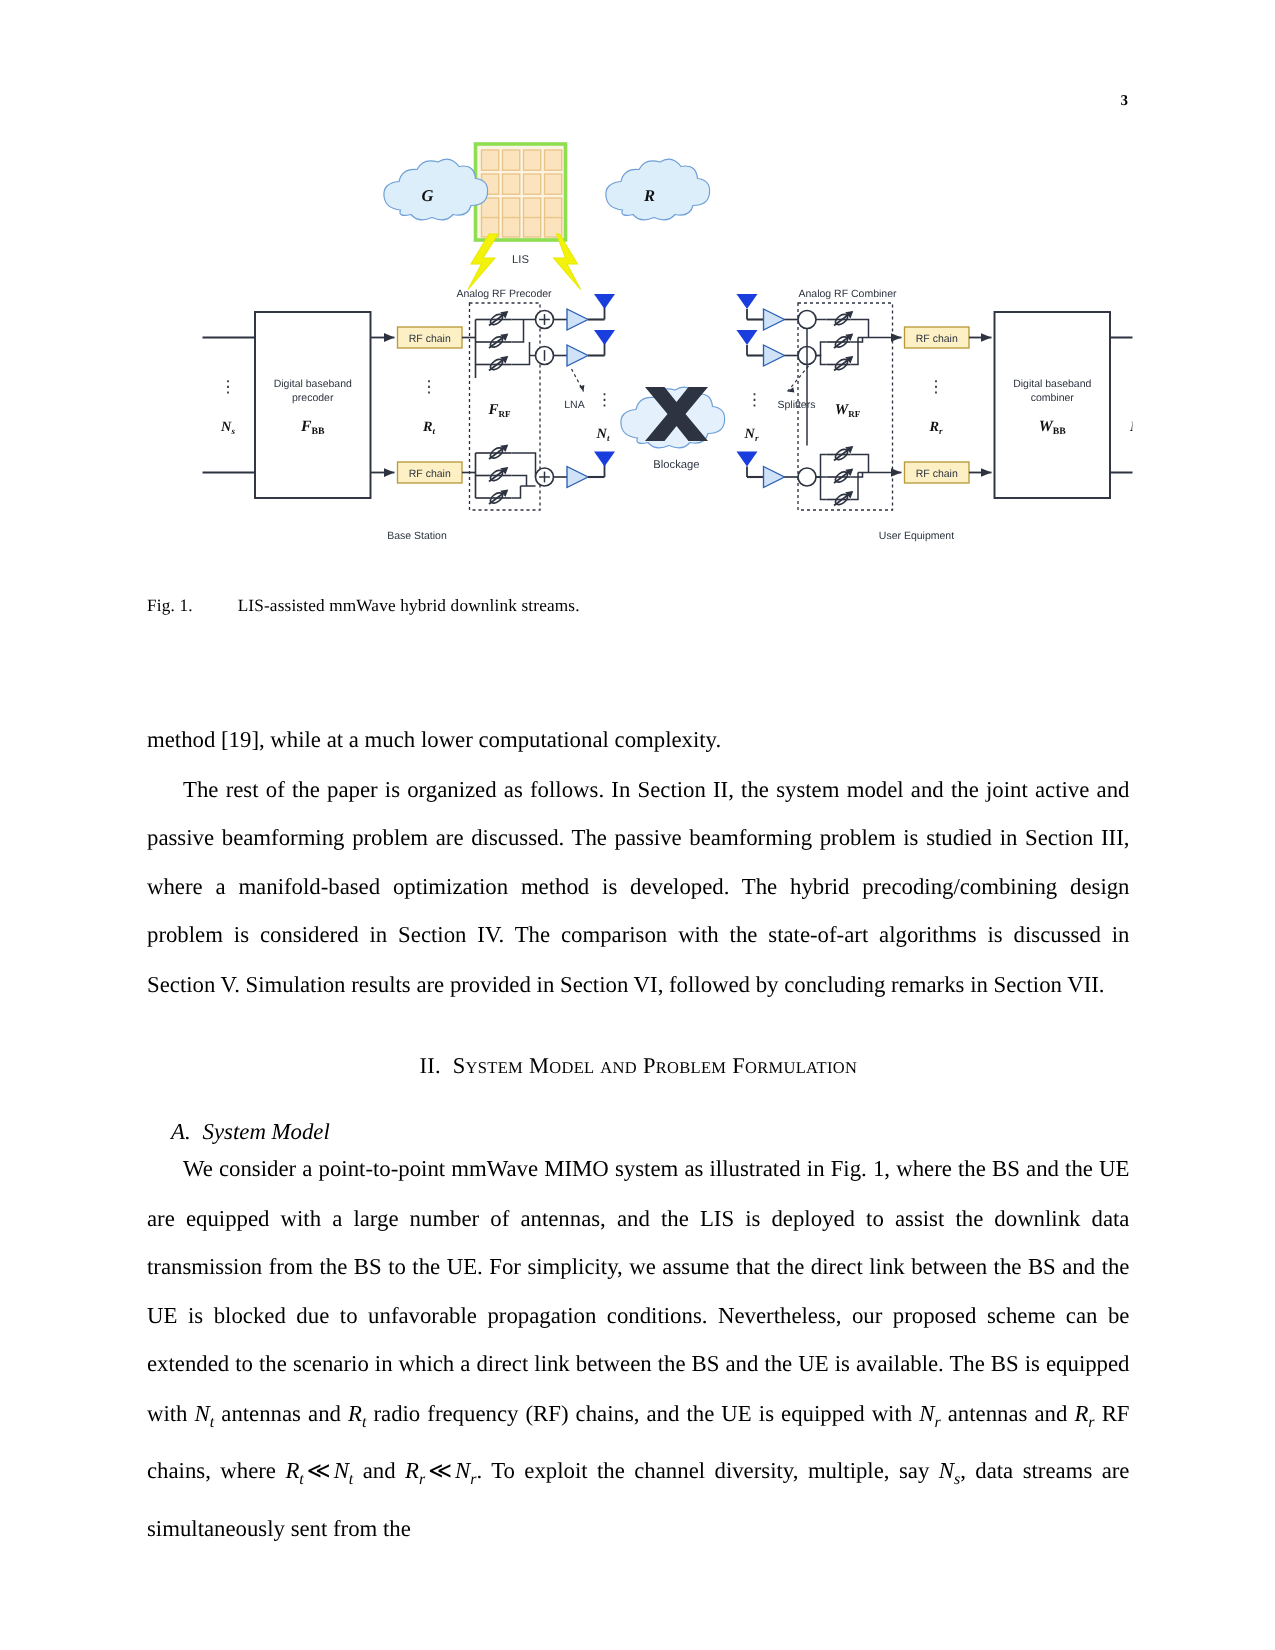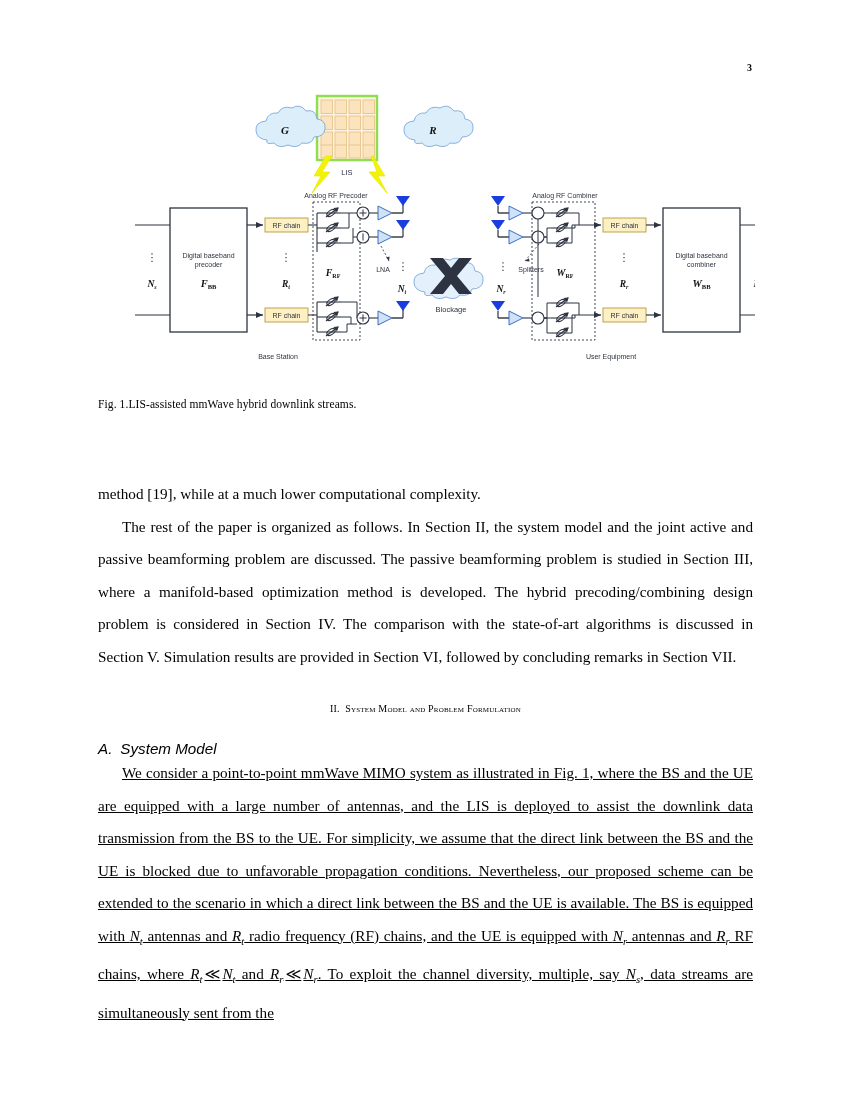--- a/index.html
+++ b/index.html
@@ -44,21 +44,21 @@
   .figure-svg { display: block; }
 
   .fig-caption {
     position: absolute;
     left: 98px;
     top: 398px;
     font-size: 11.5px;
     font-family: "Liberation Serif", serif;
     letter-spacing: 0.1px;
   }
-  .fig-caption .fig-label { margin-right: 0; }
+  .fig-caption .fig-label { margin-right: 30px; }
 
   
   .body-col {
     position: absolute;
     left: 98px;
     top: 478px;
     width: 655px;
   }
   p.para {
     margin: 0 0 0 0;
@@ -68,35 +68,35 @@
     text-justify: inter-word;
     font-family: "Liberation Serif", serif;
     hyphens: none;
   }
   p.para.indent { text-indent: 24px; }
   p.noindent { text-indent: 0; }
 
   .sec-head {
     margin: 30px 0 0 0;
     text-align: center;
-    font-size: 10px;
+    font-size: 15px;
     font-variant: small-caps;
     font-family: "Liberation Serif", serif;
     letter-spacing: 0.2px;
   }
   .sec-head .numeral { font-variant: normal; }
   .subsec-head {
-    margin: 26px 0 0 0;
+    margin: 26px 0 0 16px;
     font-style: italic;
     font-size: 15.2px;
-    font-family: Liberation Sans, sans-serif;
+    font-family: Liberation Serif, serif;
   }
   .subsec-head .sub-letter { margin-right: 8px; }
 
-  .gap-after-head { margin-top: 22px; text-decoration: underline; }
+  .gap-after-head { margin-top: 22px; }
 
   
   .mi { font-style: italic; font-family: "Liberation Serif", serif; }
   .mi sub { font-style: italic; font-size: 0.7em; }
   .ll { font-family: "Liberation Serif", serif; padding: 0 2px; }
 </style>
 </head>
 <body>
 
 <div class="page">

